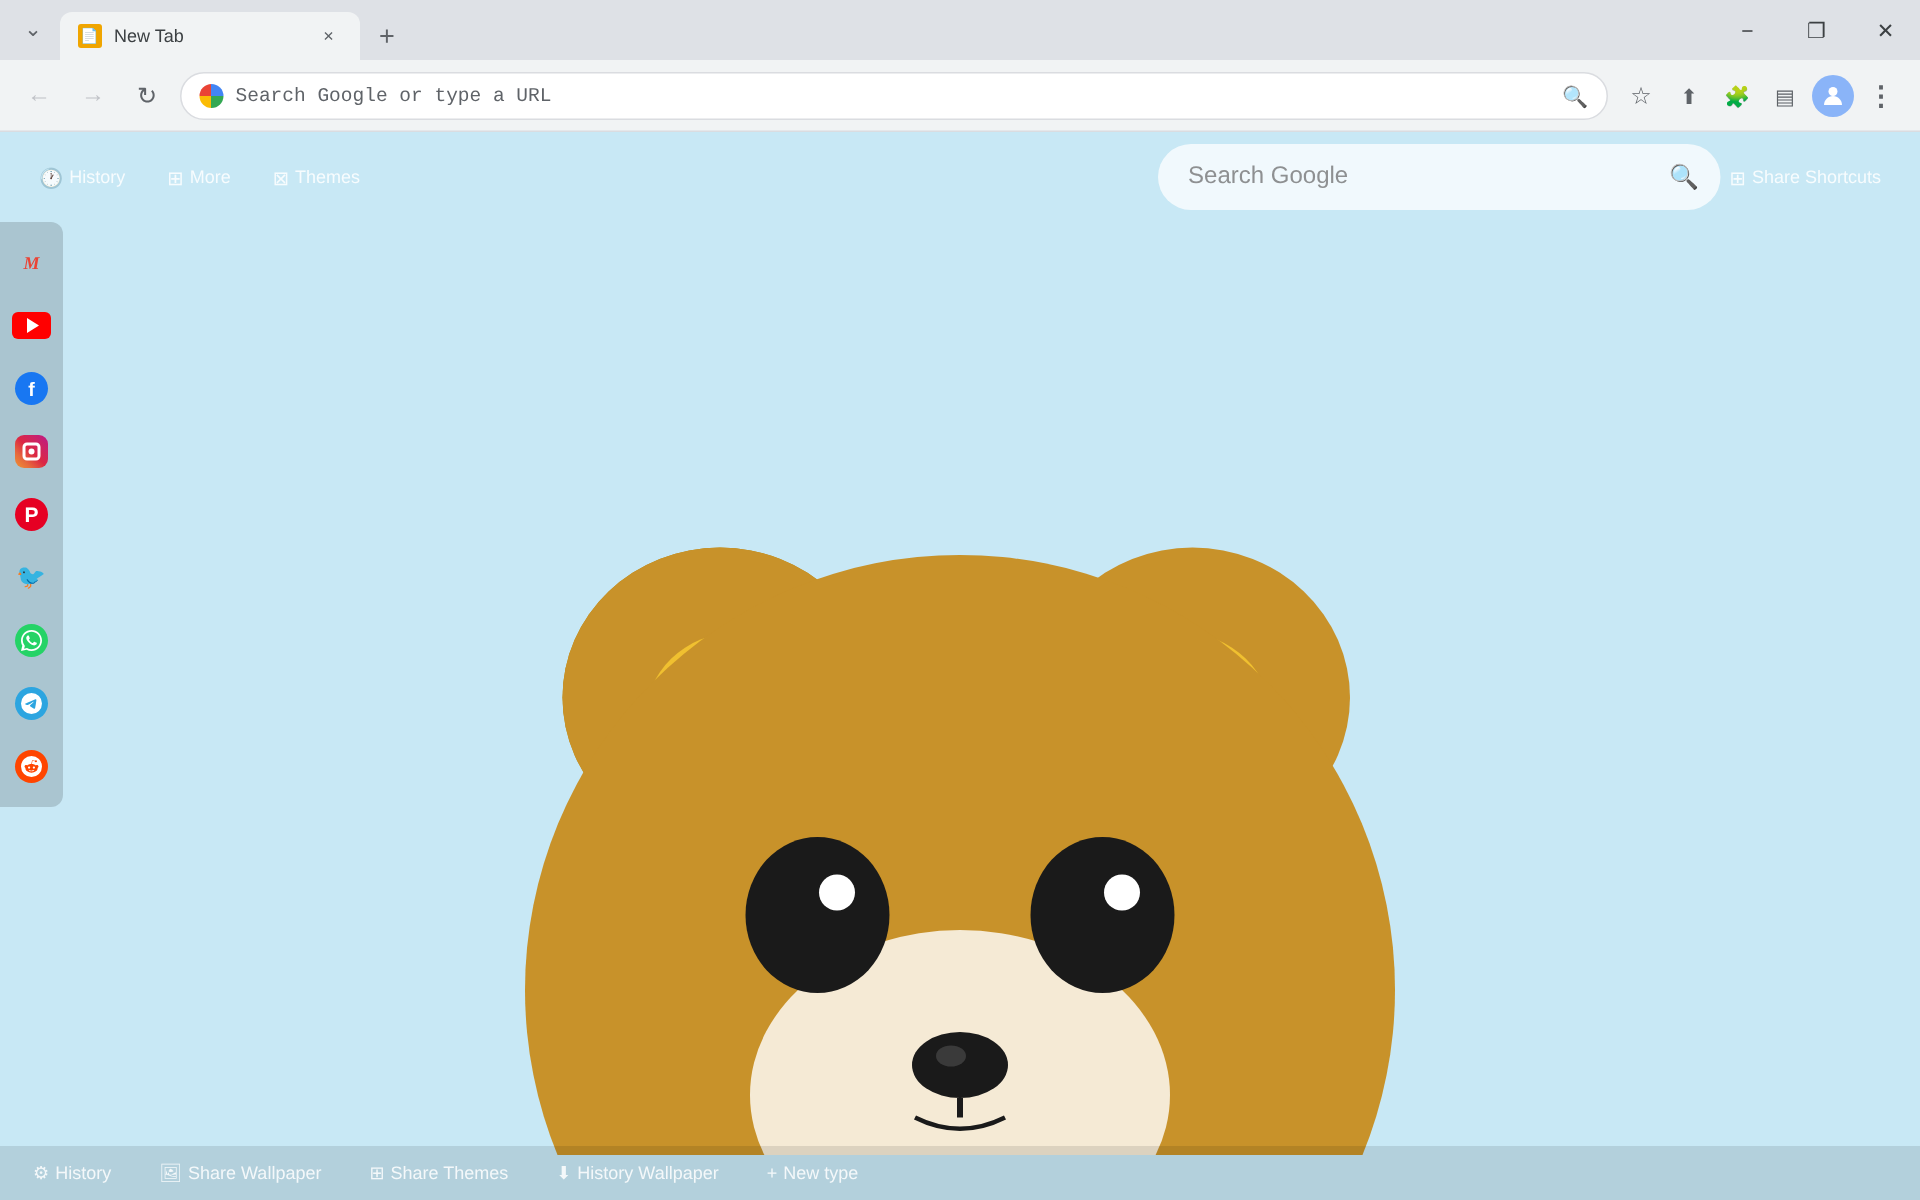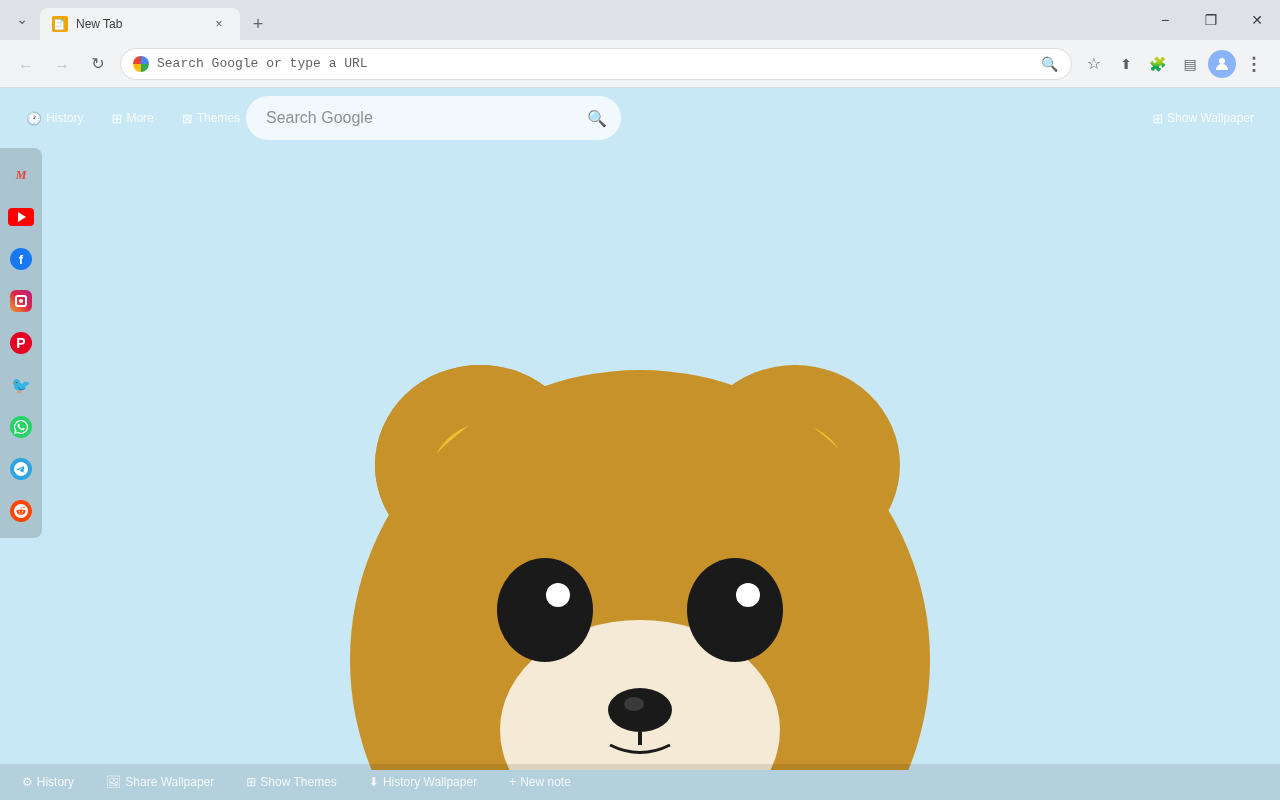--- a/index.html
+++ b/index.html
@@ -152,21 +152,21 @@
     .topbar-left {
       display: flex; align-items: center; gap: 16px;
     }
     .topbar-btn {
       display: flex; align-items: center; gap: 4px;
       font-size: 12px; color: rgba(255,255,255,0.85);
       cursor: pointer; padding: 4px 6px; border-radius: 4px;
     }
     .topbar-center {
       flex: 1;
-      display: flex; justify-content: flex-start;
+      display: flex; justify-content: flex-end;
     }
     .search-box-container {
       position: relative;
       width: 375px;
     }
     .search-box {
       width: 100%;
       height: 44px;
       background: rgba(255,255,255,0.75);
       border-radius: 22px;
@@ -350,21 +350,21 @@
           <div class="search-box">
             <span class="search-box-text">Search Google</span>
           </div>
           <div class="search-icon-btn">🔍</div>
         </div>
       </div>
 
       <div class="topbar-right">
         <div class="show-shortcuts-btn">
           <span style="font-size:13px;">⊞</span>
-          <span>Show Wallpaper</span>
+          <span>Share Shortcuts</span>
         </div>
       </div>
     </div>
 
     <div class="left-sidebar">
 
       <div class="sidebar-icon" title="Gmail">
         <span style="font-style:italic;font-weight:bold;color:#ea4335;font-size:12px;font-family:serif;">M</span>
       </div>
 
@@ -457,26 +457,26 @@
       <div class="bottom-btn">
         <span>⚙</span>
         <span>History</span>
       </div>
       <div class="bottom-btn">
         <span>🖼</span>
         <span>Share Wallpaper</span>
       </div>
       <div class="bottom-btn">
         <span>⊞</span>
-        <span>Show Themes</span>
+        <span>Share Themes</span>
       </div>
       <div class="bottom-btn">
         <span>⬇</span>
         <span>History Wallpaper</span>
       </div>
       <div class="bottom-btn">
         <span>+</span>
-        <span>New note</span>
+        <span>New type</span>
       </div>
     </div>
 
   </div>
 </div>
 
 </body></html>

